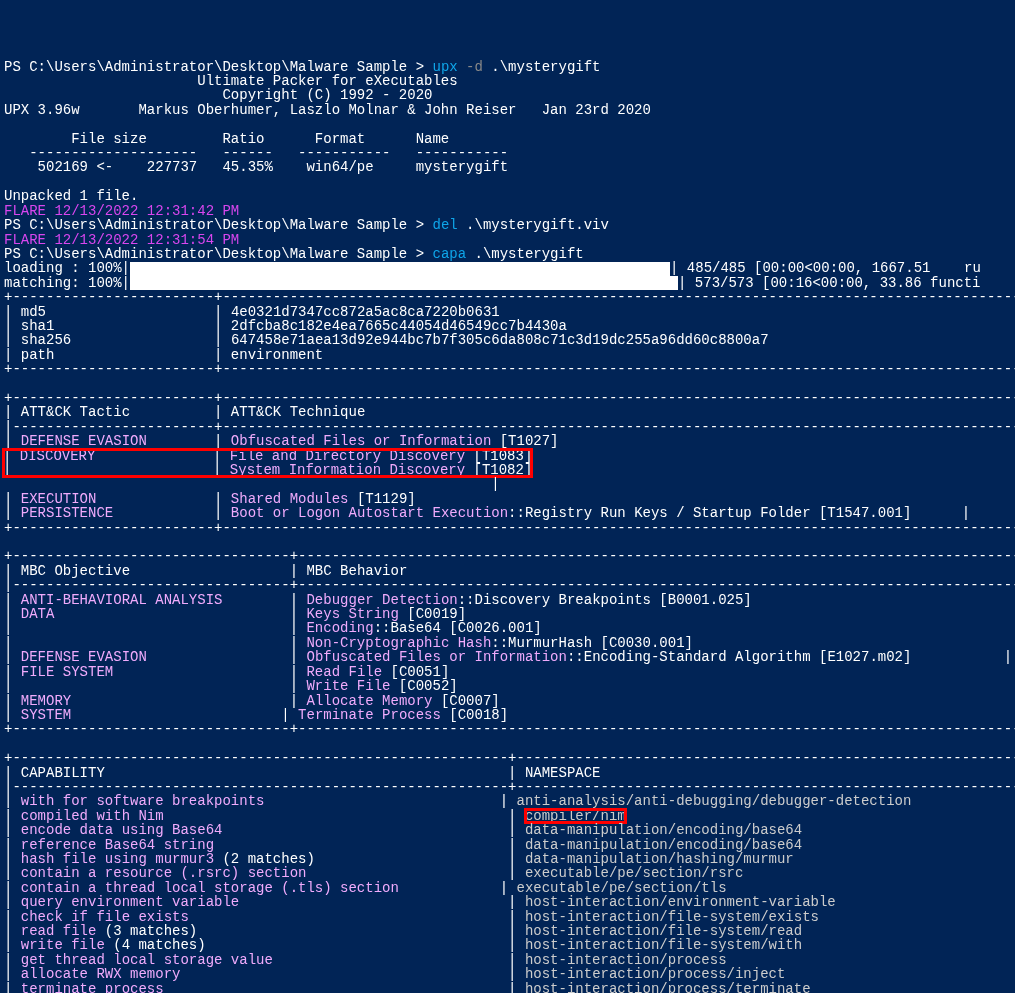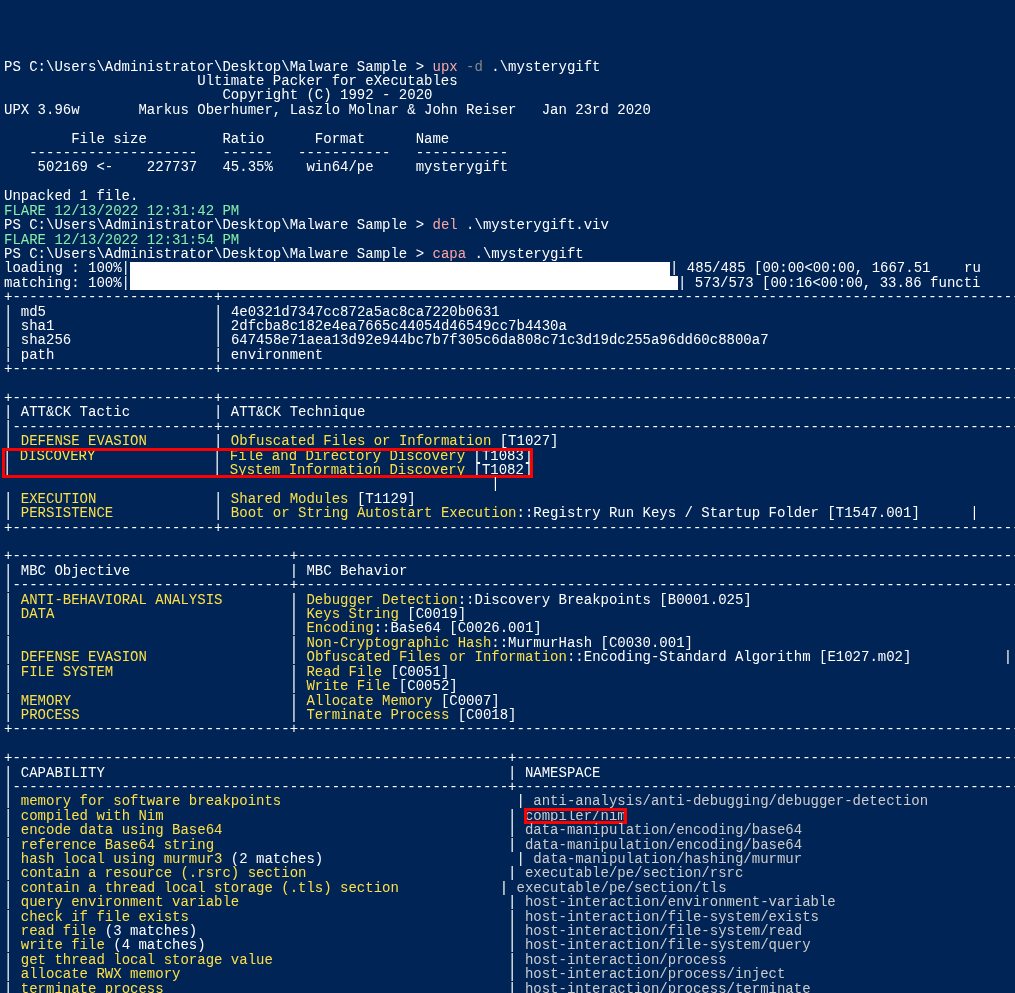--- a/index.html
+++ b/index.html
@@ -8,24 +8,24 @@
     color: #cccccc;
     font-family: 'Consolas', 'Courier New', monospace;
     font-size: 14px;
     line-height: 14.4px;
     white-space: pre;
     padding: 2px 4px;
     width: 1015px;
     overflow: hidden;
   }
   .white { color: #ffffff; }
-  .yellow { color: #fca5a5; }
-  .green { color: #86efac; }
+  .yellow { color: #0ea5e9; }
+  .green { color: #d946ef; }
   .grey { color: #888888; }
-  .blue { color: #fde047; }
+  .blue { color: #f0abfc; }
   .progress-bar {
     display: inline-block;
     background: #ffffff;
     height: 14px;
     vertical-align: middle;
   }
   .redbox {
     outline: 3px solid #ff0000;
     outline-offset: -2px;
     display: inline-block;
@@ -60,51 +60,51 @@
 <span class="white">+------------------------+------------------------------------------------------------------------------------------------+</span>
 
 <span class="white">+------------------------+------------------------------------------------------------------------------------------------+</span>
 <span class="white">| <span>ATT&amp;CK Tactic</span>          | <span>ATT&amp;CK Technique</span>                                                                               |</span>
 <span class="white">|------------------------+------------------------------------------------------------------------------------------------|</span>
 <span><span class="white">| </span><span class="blue">DEFENSE EVASION</span><span class="white">        | </span><span class="blue">Obfuscated Files or Information</span><span class="white"> [T1027]</span><span class="white">                                                       |</span></span>
 <span class="redbox" style="margin-left:-1px"><span><span class="white">| </span><span class="blue">DISCOVERY</span><span class="white">              | </span><span class="blue">File and Directory Discovery</span><span class="white"> [T1083]</span></span>
 <span><span class="white">|                        | </span><span class="blue">System Information Discovery</span><span class="white"> [T1082]</span></span></span><span class="white">                                                          |
                                                           |</span>
 <span><span class="white">| </span><span class="blue">EXECUTION</span><span class="white">              | </span><span class="blue">Shared Modules</span><span class="white"> [T1129]</span><span class="white">                                                                        |</span></span>
-<span><span class="white">| </span><span class="blue">PERSISTENCE</span><span class="white">            | </span><span class="blue">Boot or String Autostart Execution</span><span class="white">::Registry Run Keys / Startup Folder [T1547.001]</span><span class="white">      |</span></span>
+<span><span class="white">| </span><span class="blue">PERSISTENCE</span><span class="white">            | </span><span class="blue">Boot or Logon Autostart Execution</span><span class="white">::Registry Run Keys / Startup Folder [T1547.001]</span><span class="white">      |</span></span>
 <span class="white">+------------------------+------------------------------------------------------------------------------------------------+</span>
 
 <span class="white">+---------------------------------+---------------------------------------------------------------------------------------+</span>
 <span class="white">| <span>MBC Objective</span>                   | <span>MBC Behavior</span>                                                                          |</span>
 <span class="white">|---------------------------------+---------------------------------------------------------------------------------------|</span>
 <span><span class="white">| </span><span class="blue">ANTI-BEHAVIORAL ANALYSIS</span><span class="white">        | </span><span class="blue">Debugger Detection</span><span class="white">::Discovery Breakpoints [B0001.025]</span><span class="white">                                    |</span></span>
 <span><span class="white">| </span><span class="blue">DATA</span><span class="white">                            | </span><span class="blue">Keys String</span><span class="white"> [C0019]</span><span class="white">                                                                 |</span></span>
 <span><span class="white">|                                 | </span><span class="blue">Encoding</span><span class="white">::Base64 [C0026.001]</span><span class="white">                                                             |</span></span>
 <span><span class="white">|                                 | </span><span class="blue">Non-Cryptographic Hash</span><span class="white">::MurmurHash [C0030.001]</span><span class="white">                                           |</span></span>
 <span><span class="white">| </span><span class="blue">DEFENSE EVASION</span><span class="white">                 | </span><span class="blue">Obfuscated Files or Information</span><span class="white">::Encoding-Standard Algorithm [E1027.m02]</span><span class="white">           |</span></span>
 <span><span class="white">| </span><span class="blue">FILE SYSTEM</span><span class="white">                     | </span><span class="blue">Read File</span><span class="white"> [C0051]</span><span class="white">                                                                    |</span></span>
 <span><span class="white">|                                 | </span><span class="blue">Write File</span><span class="white"> [C0052]</span><span class="white">                                                                   |</span></span>
 <span><span class="white">| </span><span class="blue">MEMORY</span><span class="white">                          | </span><span class="blue">Allocate Memory</span><span class="white"> [C0007]</span><span class="white">                                                              |</span></span>
-<span><span class="white">| </span><span class="blue">PROCESS</span><span class="white">                         | </span><span class="blue">Terminate Process</span><span class="white"> [C0018]</span><span class="white">                                                            |</span></span>
+<span><span class="white">| </span><span class="blue">SYSTEM</span><span class="white">                         | </span><span class="blue">Terminate Process</span><span class="white"> [C0018]</span><span class="white">                                                            |</span></span>
 <span class="white">+---------------------------------+---------------------------------------------------------------------------------------+</span>
 
 <span class="white">+-----------------------------------------------------------+-------------------------------------------------------------+</span>
 <span class="white">| <span>CAPABILITY</span>                                                | <span>NAMESPACE</span>                                                   |</span>
 <span class="white">|-----------------------------------------------------------+-------------------------------------------------------------|</span>
-<span><span class="white">| </span><span class="blue">memory for software breakpoints</span><span class="white">                            | </span><span>anti-analysis/anti-debugging/debugger-detection</span><span class="white">             |</span></span>
+<span><span class="white">| </span><span class="blue">with for software breakpoints</span><span class="white">                            | </span><span>anti-analysis/anti-debugging/debugger-detection</span><span class="white">             |</span></span>
 <span><span class="white">| </span><span class="blue">compiled with Nim</span><span class="white">                                         | </span><span class="redbox"><span>compiler/nim</span></span><span class="white">                                                |</span></span>
 <span><span class="white">| </span><span class="blue">encode data using Base64</span><span class="white">                                  | </span><span>data-manipulation/encoding/base64</span><span class="white">                           |</span></span>
 <span><span class="white">| </span><span class="blue">reference Base64 string</span><span class="white">                                   | </span><span>data-manipulation/encoding/base64</span><span class="white">                           |</span></span>
-<span><span class="white">| </span><span class="blue">hash local using murmur3</span><span class="white"> (2 matches)</span><span class="white">                       | </span><span>data-manipulation/hashing/murmur</span><span class="white">                            |</span></span>
+<span><span class="white">| </span><span class="blue">hash file using murmur3</span><span class="white"> (2 matches)</span><span class="white">                       | </span><span>data-manipulation/hashing/murmur</span><span class="white">                            |</span></span>
 <span><span class="white">| </span><span class="blue">contain a resource (.rsrc) section</span><span class="white">                        | </span><span>executable/pe/section/rsrc</span><span class="white">                                  |</span></span>
 <span><span class="white">| </span><span class="blue">contain a thread local storage (.tls) section</span><span class="white">            | </span><span>executable/pe/section/tls</span><span class="white">                                   |</span></span>
 <span><span class="white">| </span><span class="blue">query environment variable</span><span class="white">                                | </span><span>host-interaction/environment-variable</span><span class="white">                       |</span></span>
 <span><span class="white">| </span><span class="blue">check if file exists</span><span class="white">                                      | </span><span>host-interaction/file-system/exists</span><span class="white">                         |</span></span>
 <span><span class="white">| </span><span class="blue">read file</span><span class="white"> (3 matches)</span><span class="white">                                     | </span><span>host-interaction/file-system/read</span><span class="white">                           |</span></span>
-<span><span class="white">| </span><span class="blue">write file</span><span class="white"> (4 matches)</span><span class="white">                                    | </span><span>host-interaction/file-system/query</span><span class="white">                          |</span></span>
+<span><span class="white">| </span><span class="blue">write file</span><span class="white"> (4 matches)</span><span class="white">                                    | </span><span>host-interaction/file-system/with</span><span class="white">                          |</span></span>
 <span><span class="white">| </span><span class="blue">get thread local storage value</span><span class="white">                            | </span><span>host-interaction/process</span><span class="white">                                    |</span></span>
 <span><span class="white">| </span><span class="blue">allocate RWX memory</span><span class="white">                                       | </span><span>host-interaction/process/inject</span><span class="white">                             |</span></span>
 <span><span class="white">| </span><span class="blue">terminate process</span><span class="white">                                         | </span><span>host-interaction/process/terminate</span><span class="white">                          |</span></span>
 
 
 
 
 
 </div>
 

